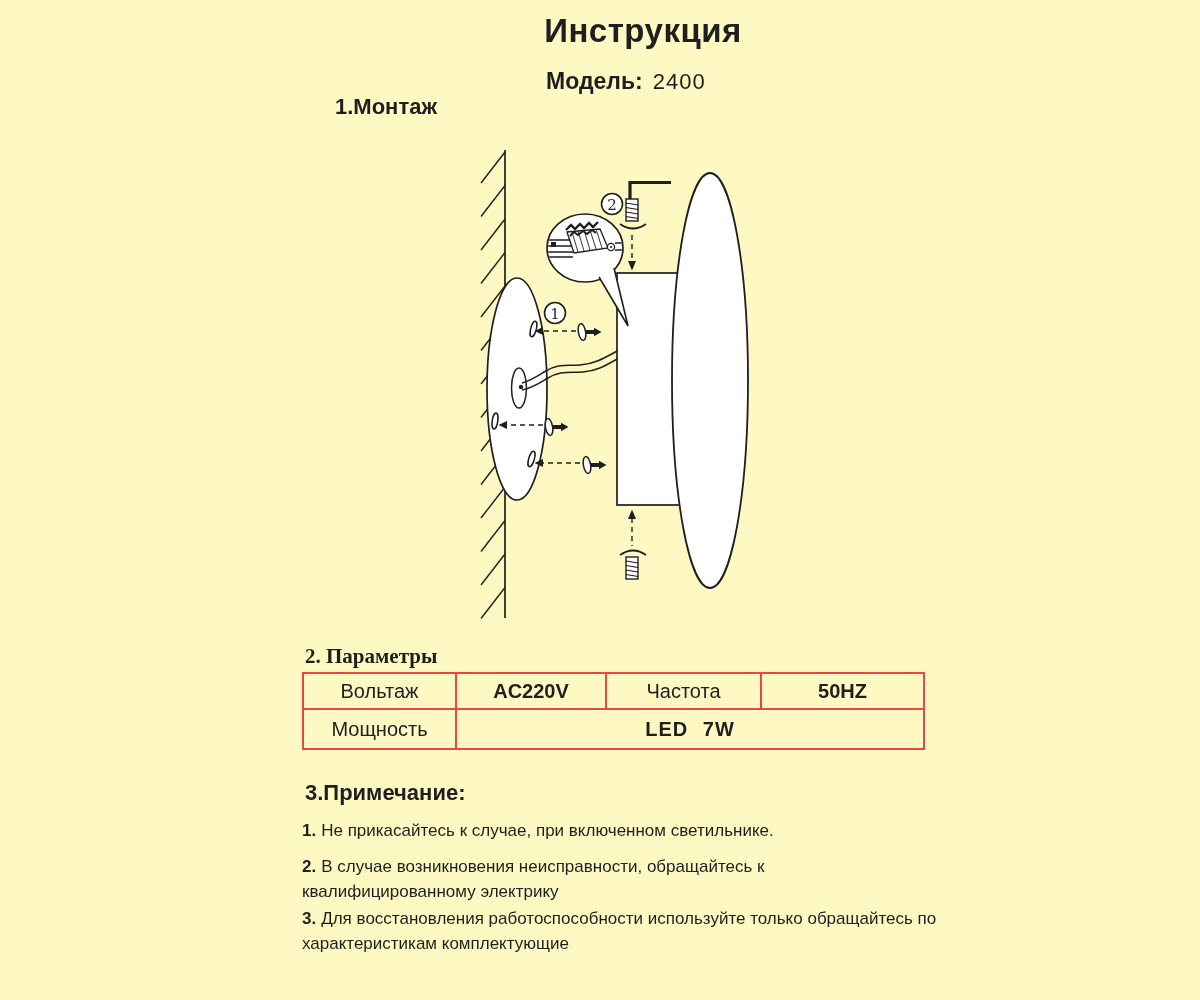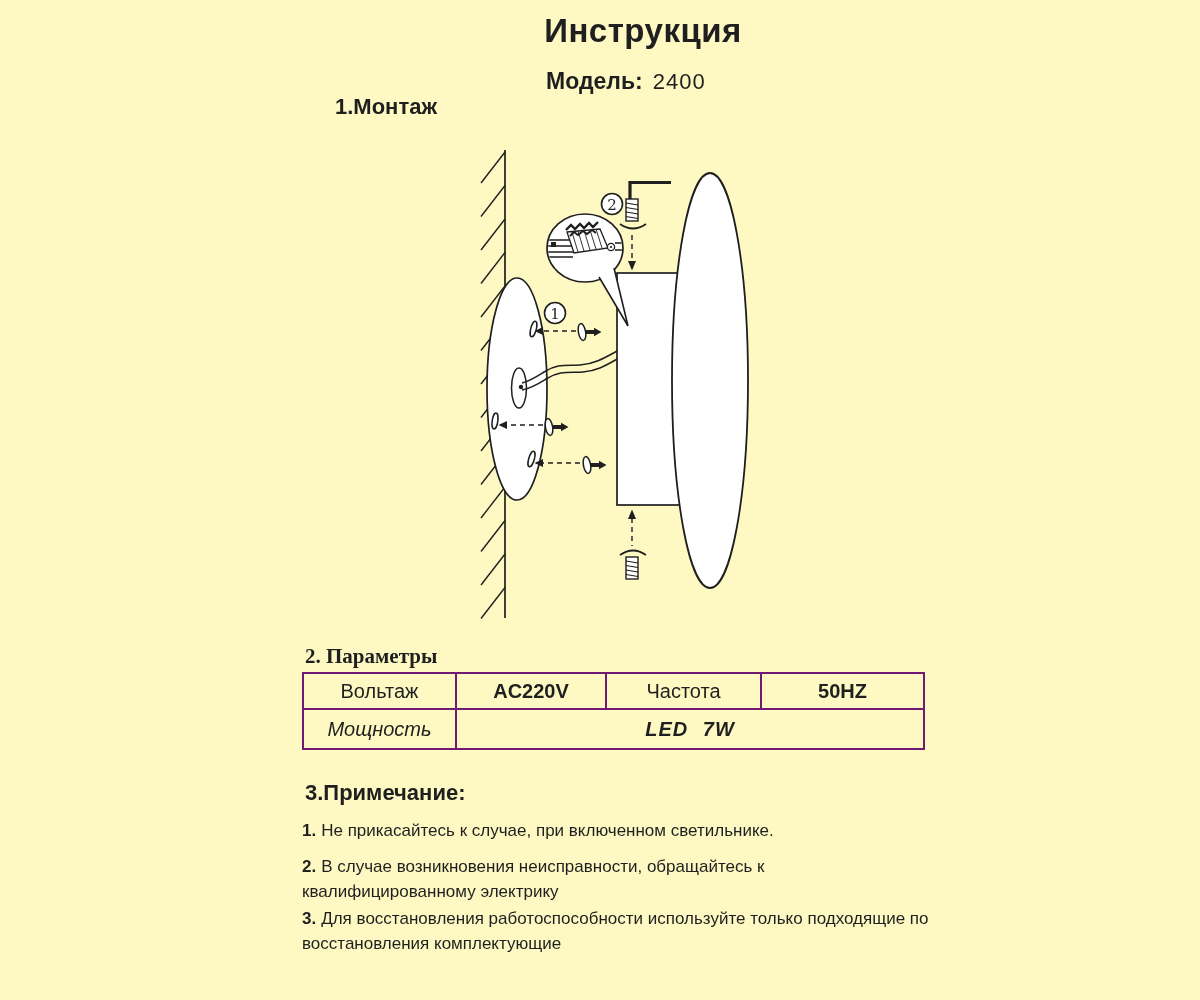--- a/index.html
+++ b/index.html
@@ -16,25 +16,25 @@
   .model-label{font-weight:bold;}
   .model-value{font-weight:normal;font-size:22px;margin-left:10px;letter-spacing:1px;}
   .sec-heading{font-weight:bold;font-size:22px;}
   .h-montage{left:335px;top:94px;}
   .h-params{left:305px;top:644px;font-size:21px;font-family:Liberation Serif, serif;}
   .h-notes{left:305px;top:780px;}
   table.params{
     left:302px;top:672px;width:621px;border-collapse:collapse;table-layout:fixed;
   }
   table.params td{
-    border:2px solid #701a75;text-align:center;vertical-align:middle;padding:0;
+    border:2px solid #ef4444;text-align:center;vertical-align:middle;padding:0;
     font-size:20px;color:#1f1f1f;
   }
   tr.r1 td{height:34px;}
-  tr.r2 td{height:38px;font-style:italic;}
+  tr.r2 td{height:38px;}
   td.bold{font-weight:bold;font-size:21px;}
   td.label2{font-size:21px;}
   td.power-val{font-weight:bold;font-size:24px;word-spacing:8px;letter-spacing:1px;}
   .notes{left:302px;top:818px;width:640px;font-size:17px;line-height:25px;}
   .note{margin:0 0 0 0;}
   .note b{margin-right:5px;}
   .n1{margin-bottom:11px;}
   .n2{margin-bottom:2px;}
   .n3{margin-bottom:5px;}
   svg text{font-family:"DejaVu Serif",serif;}
@@ -186,16 +186,16 @@
       <td class="power-val" colspan="3">LED 7W</td>
     </tr>
   </tbody>
     </table>
 
   <div class="abs sec-heading h-notes">3.Примечание:</div>
 
   <div class="abs notes">
     <p class="note n1"><b>1.</b><span>Не прикасайтесь к случае, при включенном светильнике.</span></p>
     <p class="note n2"><b>2.</b><span>В случае возникновения неисправности, обращайтесь к квалифицированному электрику</span></p>
-    <p class="note n3"><b>3.</b><span>Для восстановления работоспособности используйте только подходящие по восстановления комплектующие</span></p>
+    <p class="note n3"><b>3.</b><span>Для восстановления работоспособности используйте только обращайтесь по характеристикам комплектующие</span></p>
   </div>
 
 </div>
 
 </body></html>

